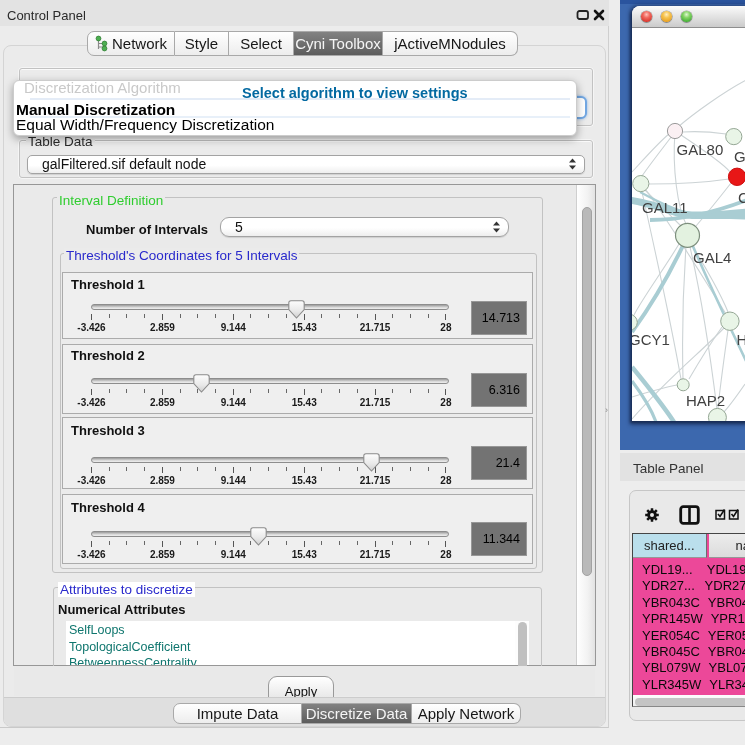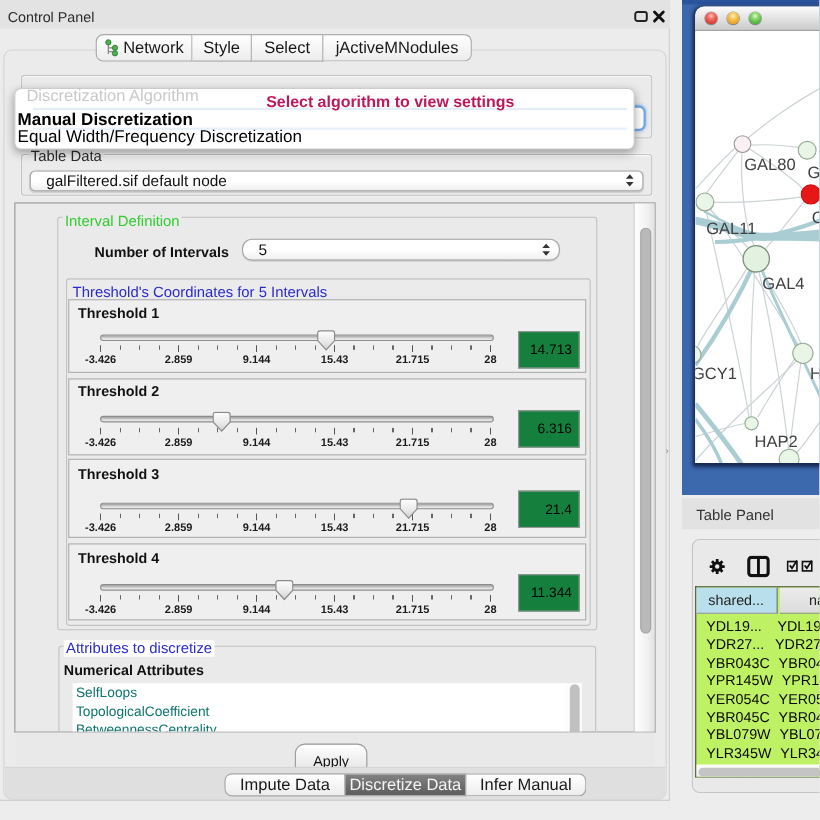--- a/index.html
+++ b/index.html
@@ -11,21 +11,21 @@
   .grpbox { position:absolute; border:1px solid #c2c2c2; border-radius:3px; box-shadow:0 1px 0 #fafafa inset, 0 0 0 0.5px #fff; }
   .grptitle { position:absolute; font-size:13.5px; background:#ebebeb; padding:0 2px; }
   .combo { position:absolute; background:linear-gradient(#ffffff,#ffffff 55%,#eeeeee); border:1px solid #a3a3a3;
            border-radius:5px; box-shadow:0 1px 1px rgba(0,0,0,0.12); font-size:14px; color:#111;
            display:flex; align-items:center; }
   .spin { position:absolute; right:7px; top:50%; transform:translateY(-50%); }
   .thpanel { position:absolute; left:62px; width:471px; background:#efefef; border:1px solid #ababab; }
   .thtitle { position:absolute; left:8px; font-size:13px; font-weight:bold; color:#111; }
   .track { position:absolute; left:28px; width:358px; height:6px; border-radius:3px;
            background:linear-gradient(#9b9b9b,#d9d9d9 60%,#efefef); border:1px solid #8d8d8d; }
-  .valbox { position:absolute; left:408px; width:56px; height:34px; background:#15803d; border:1px solid #979797;
+  .valbox { position:absolute; left:408px; width:56px; height:34px; background:#737373; border:1px solid #979797;
             font-size:12.5px; color:#000; display:flex; align-items:center; justify-content:flex-end; padding-right:6px; }
   .ticklbl { position:absolute; font-size:10px; font-weight:bold; color:#1a1a1a; transform:translateX(-50%); }
   .ticks-min { position:absolute; left:28px; width:356px; height:4px;
     background:repeating-linear-gradient(90deg, #666 0 1px, transparent 1px 17.72px); }
   .ticks-maj { position:absolute; left:28px; width:356px; height:6px;
     background:repeating-linear-gradient(90deg, #555 0 1px, transparent 1px 70.88px); }
   .lblrow { position:absolute; left:0; width:471px; height:12px; }
   .tl { width:11px; height:11px; border-radius:50%; box-shadow:0 0 0 0.6px rgba(0,0,0,0.35), 0 1px 1px rgba(0,0,0,0.25); }
   .trow { height:16.4px; display:flex; }
   .trow span:first-child { width:75.5px; padding-left:9.5px; }
@@ -55,20 +55,21 @@
 
   <div class="abs" id="toptabs" style="left:87px;top:31px;height:25px;display:flex;font-size:15px;color:#171717;">
     <div class="tabseg first" style="width:88px;"><svg width="13" height="17" viewBox="0 0 13 17" style="margin-right:4px;">
           <path d="M3.5 4 V14 M3.5 8.5 H9 M3.5 12 H9" stroke="#8a8a8a" stroke-width="1.2" fill="none"></path>
           <circle cx="3.5" cy="3.5" r="2.4" fill="#4caf50" stroke="#2e7d32" stroke-width="0.8"></circle>
           <circle cx="9.5" cy="8.5" r="2.4" fill="#4caf50" stroke="#2e7d32" stroke-width="0.8"></circle>
           <circle cx="9.5" cy="13.5" r="2.4" fill="#4caf50" stroke="#2e7d32" stroke-width="0.8"></circle>
         </svg>Network</div>
     <div class="tabseg" style="width:54px;">Style</div>
     <div class="tabseg" style="width:65px;">Select</div>
+    <div class="tabseg sel" style="width:89px;">Cyni Toolbox</div>
     <div class="tabseg last" style="width:135px;">jActiveMNodules</div>
   </div>
 
   <div class="abs" id="groups" style="left:0;top:0;width:609px;height:728px;">
 
     <div class="grpbox" style="left:19px;top:68px;width:574px;height:58px;"></div>
 
     <div class="abs" style="left:566px;top:96px;width:21px;height:23px;background:#fff;border:2px solid #72a7e2;border-radius:0 6px 6px 0;box-shadow:0 0 3px #8ab6e8;"></div>
 
     <div class="grpbox" style="left:19px;top:140px;width:574px;height:38px;"></div>
@@ -90,21 +91,21 @@
 
     <div class="abs" style="left:86px;top:222px;font-size:13px;font-weight:bold;color:#111;">Number of Intervals</div>
     <div class="combo" style="left:220px;top:216.5px;width:289px;height:20px;padding-left:14px;border-radius:9px;">5
       <svg class="spin" width="9" height="13" viewBox="0 0 9 13">
           <path d="M4.5 1 L8 5 H1 Z" fill="#333"></path>
           <path d="M4.5 12 L1 8 H8 Z" fill="#333"></path>
         </svg>
     </div>
 
     <div class="grpbox" style="left:60px;top:253px;width:477px;height:316px;box-shadow:none;background:#ebebeb;"></div>
-    <div class="grptitle" style="left:64px;top:258px;color:#2929cc;background:#ebebeb;">Threshold's Coordinates for 5 Intervals</div>
+    <div class="grptitle" style="left:64px;top:248px;color:#2929cc;background:#ebebeb;">Threshold's Coordinates for 5 Intervals</div>
 
     <div class="thpanel" style="top:272px;height:66.5px;">
       <div class="thtitle" style="top:4px;">Threshold 1</div>
       <div class="track" style="top:30.5px;"></div>
       <div class="ticks-min" style="top:41px;"></div>
       <div class="ticks-maj" style="top:41px;"></div>
       <div class="lblrow" style="top:49px;">
           <span class="ticklbl" style="left:28.5px;">-3.426</span>
           <span class="ticklbl" style="left:99.4px;">2.859</span>
           <span class="ticklbl" style="left:170.3px;">9.144</span>
@@ -196,30 +197,30 @@
     <div class="abs" style="left:517.5px;top:622px;width:9.5px;height:44px;background:#c0c0c0;border-radius:5px 5px 0 0;"></div>
 
     <div class="abs" style="left:14px;top:666px;width:581px;height:30px;background:#e9e9e9;"></div>
 
     <div class="abs" style="left:268px;top:676px;width:66px;height:30px;background:linear-gradient(#ffffff,#e0e0e0);border:1px solid #999;border-radius:9px;font-size:13px;color:#111;display:flex;align-items:center;justify-content:center;">Apply</div>
 
     <div class="abs" style="left:13px;top:80px;width:564px;height:56px;background:#ffffff;border:1px solid #cccccc;border-radius:6px;box-shadow:0 3px 9px rgba(0,0,0,0.35);"></div>
     <div class="abs" style="left:30px;top:98px;width:540px;height:2px;background:rgba(130,170,220,0.22);"></div>
     <div class="abs" style="left:30px;top:116px;width:540px;height:2px;background:rgba(130,170,220,0.18);"></div>
     <div class="abs" style="left:24px;top:79px;font-size:15px;color:#c9c9c9;">Discretization Algorithm</div>
-    <div class="abs" style="left:242px;top:85px;font-size:14.5px;font-weight:bold;color:#be185d;">Select algorithm to view settings</div>
+    <div class="abs" style="left:242px;top:85px;font-size:14.5px;font-weight:bold;color:#0369a1;">Select algorithm to view settings</div>
     <div class="abs" style="left:16px;top:101px;font-size:15.5px;font-weight:bold;color:#000;">Manual Discretization</div>
     <div class="abs" style="left:16px;top:116px;font-size:15.5px;color:#000;">Equal Width/Frequency Discretization</div>
   </div>
 
   <div class="abs" style="left:4px;top:697px;width:601px;height:29px;background:#dfdfdf;border-top:1px solid #cccccc;border-radius:0 0 7px 7px;"></div>
   <div class="abs" id="bottomtabs" style="left:173px;top:703px;height:21px;display:flex;font-size:15px;color:#171717;">
-    <div class="tabseg first" style="width:110px;height:21px;margin-left:31px;">Impute Data</div>
+    <div class="tabseg first" style="width:129px;height:21px;">Impute Data</div>
     <div class="tabseg sel" style="width:110px;height:21px;">Discretize Data</div>
-    <div class="tabseg last" style="width:109px;height:21px;">Infer Manual</div>
+    <div class="tabseg last" style="width:109px;height:21px;">Apply Network</div>
   </div>
 </div>
 
 <div class="abs" style="left:609px;top:0;width:136px;height:745px;background:#ededed;"></div>
 
 <div class="abs" style="left:605px;top:405px;font-size:9px;color:#888;">›</div>
 
 <div class="abs" id="netwin" style="left:620px;top:0;width:125px;height:450px;background:#3c68ae;overflow:hidden;">
   <div class="abs" style="left:0;top:0;width:125px;height:4px;background:#2a549e;"></div>
 
@@ -310,21 +311,21 @@
     <rect x="1.7" y="1.7" width="17.6" height="16.6" rx="2.6" fill="none" stroke="#111" stroke-width="2.8"></rect>
     <path d="M10.5 2 V18" stroke="#111" stroke-width="2.6"></path>
   </svg>
   <svg class="abs" style="left:95px;top:55px;" width="24" height="12" viewBox="0 0 24 12">
     <rect x="1" y="2.5" width="8.5" height="8.5" fill="none" stroke="#111" stroke-width="1.5"></rect>
     <path d="M3 6 L5 8.5 L9.5 1.5" stroke="#111" stroke-width="1.6" fill="none"></path>
     <rect x="14.5" y="2.5" width="8.5" height="8.5" fill="none" stroke="#111" stroke-width="1.5"></rect>
     <path d="M16.5 6 L18.5 8.5 L23 1.5" stroke="#111" stroke-width="1.6" fill="none"></path>
   </svg>
 
-  <div class="abs" style="left:11.5px;top:80px;width:114px;height:174px;background:#bef264;border-top:1.5px solid #454545;border-left:1.5px solid #454545;border-bottom:1px solid #888;overflow:hidden;">
+  <div class="abs" style="left:11.5px;top:80px;width:114px;height:174px;background:#ec4899;border-top:1.5px solid #454545;border-left:1.5px solid #454545;border-bottom:1px solid #888;overflow:hidden;">
     <div class="abs" style="left:0;top:0;width:74.5px;height:24px;background:#badfec;border-right:1.5px solid #6d6d6d;border-bottom:1px solid #979797;font-size:13px;color:#222;display:flex;align-items:center;justify-content:center;">shared...</div>
     <div class="abs" style="left:76px;top:0;width:40px;height:24px;background:linear-gradient(#ececec,#dcdcdc);border-bottom:1px solid #979797;font-size:13px;color:#222;display:flex;align-items:center;padding-left:27px;">na</div>
     <div id="tablerows" style="position:absolute;left:0;top:28px;width:114px;font-size:13px;color:#0a0a0a;">
       <div class="trow">
           <span>YDL19...</span>
           <span>YDL19</span>
         </div>
       <div class="trow">
           <span>YDR27...</span>
           <span>YDR27</span>

